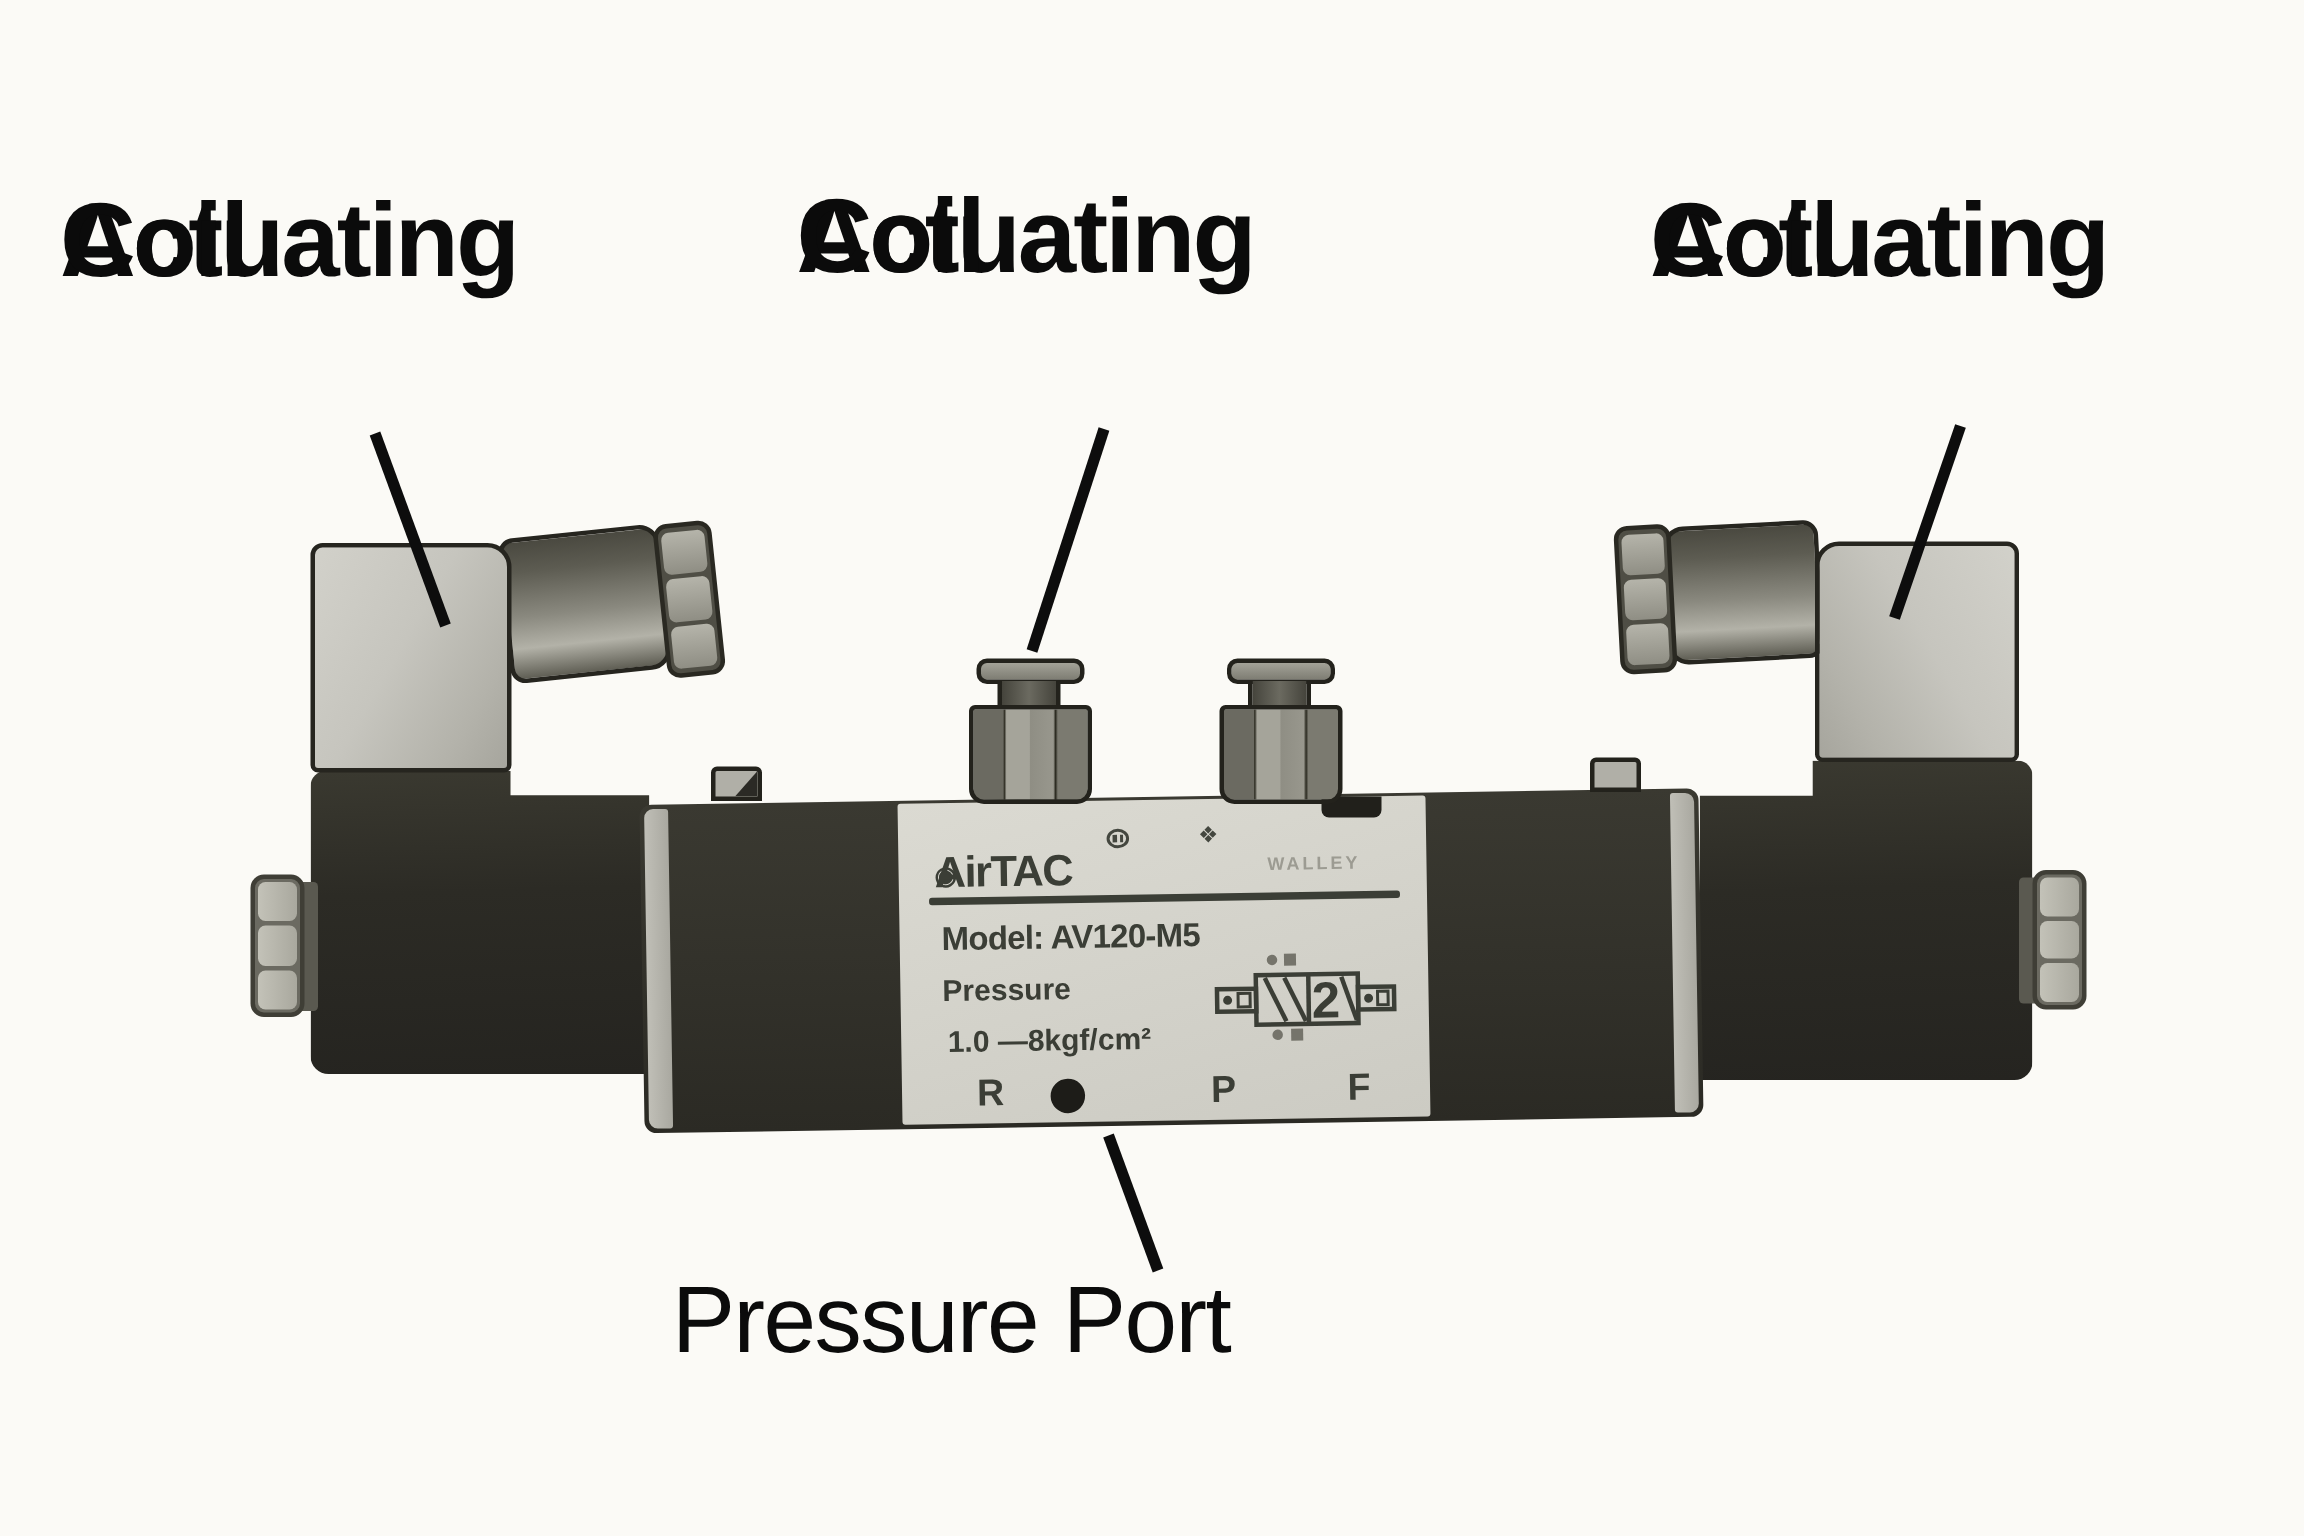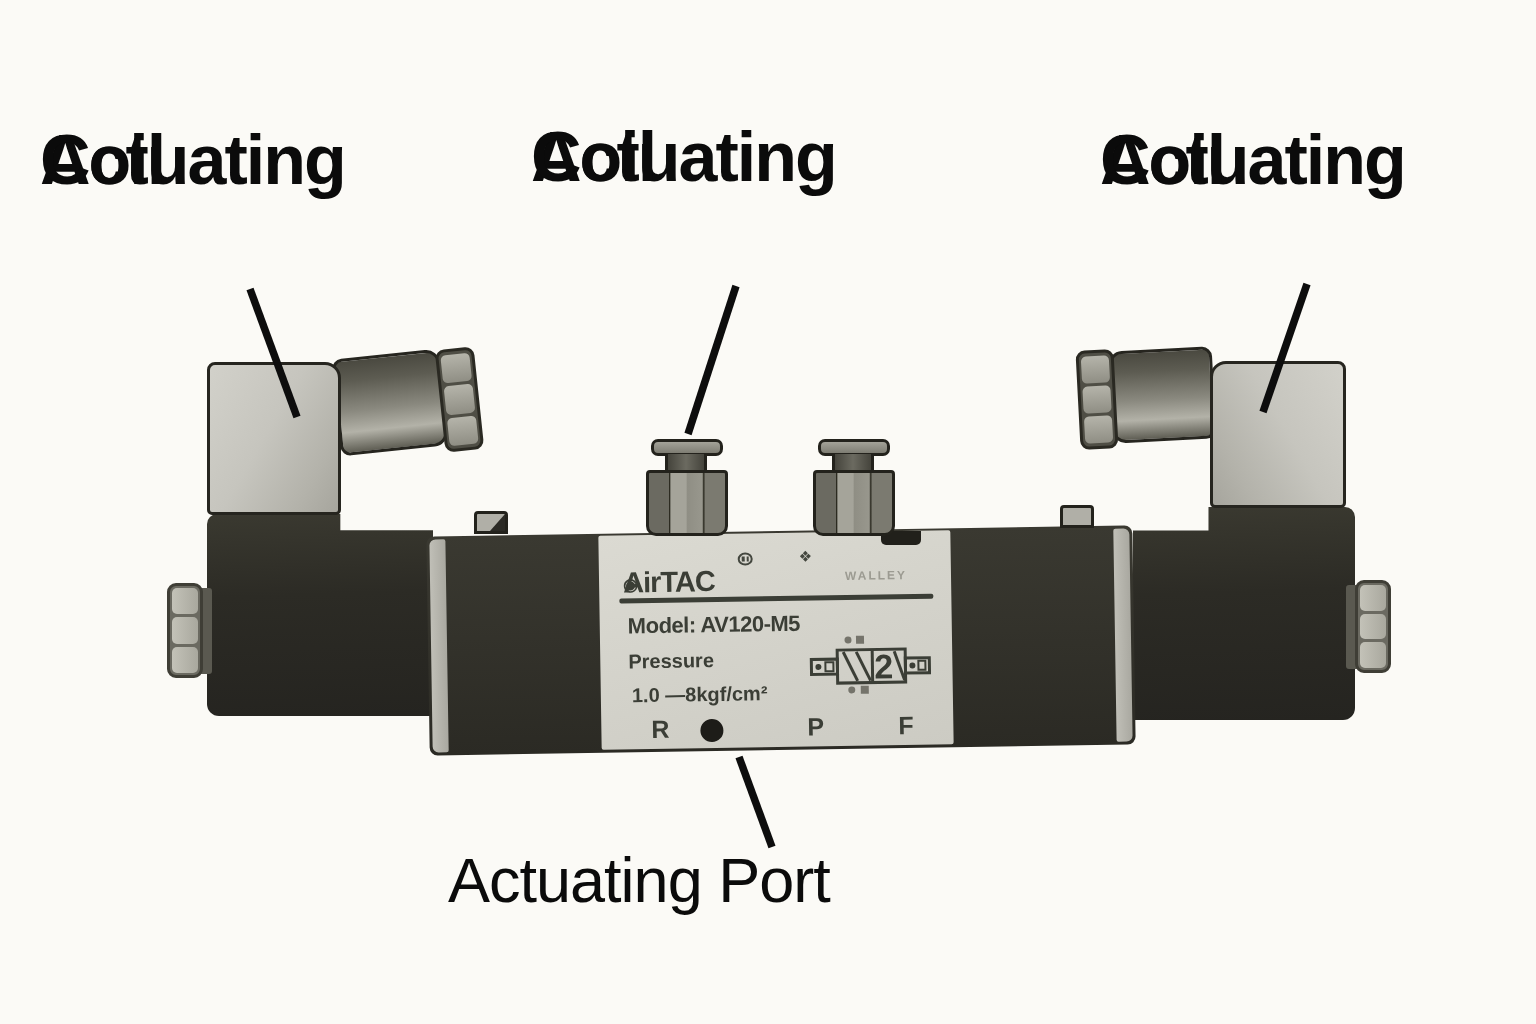--- a/index.html
+++ b/index.html
@@ -208,21 +208,21 @@
   </div>
   <div id="label-center" class="annotation top">
     <div>Actuating</div>
     <div>Coil</div>
   </div>
   <div id="label-right" class="annotation top">
     <div>Actuating</div>
     <div>Coil</div>
   </div>
   <div id="label-bottom" class="annotation bottom">
-    <div>Actuating Port</div>
+    <div>Pressure Port</div>
   </div>
 
   <svg class="leaders" viewBox="0 0 1536 1024">
     <g stroke="#0d0d0d" stroke-width="7.5" stroke-linecap="butt">
       <line x1="250" y1="289" x2="297" y2="417"></line>
       <line x1="736" y1="286" x2="688" y2="434"></line>
       <line x1="1307" y1="284" x2="1263" y2="412"></line>
       <line x1="739" y1="757" x2="772" y2="847"></line>
     </g>
   </svg>

